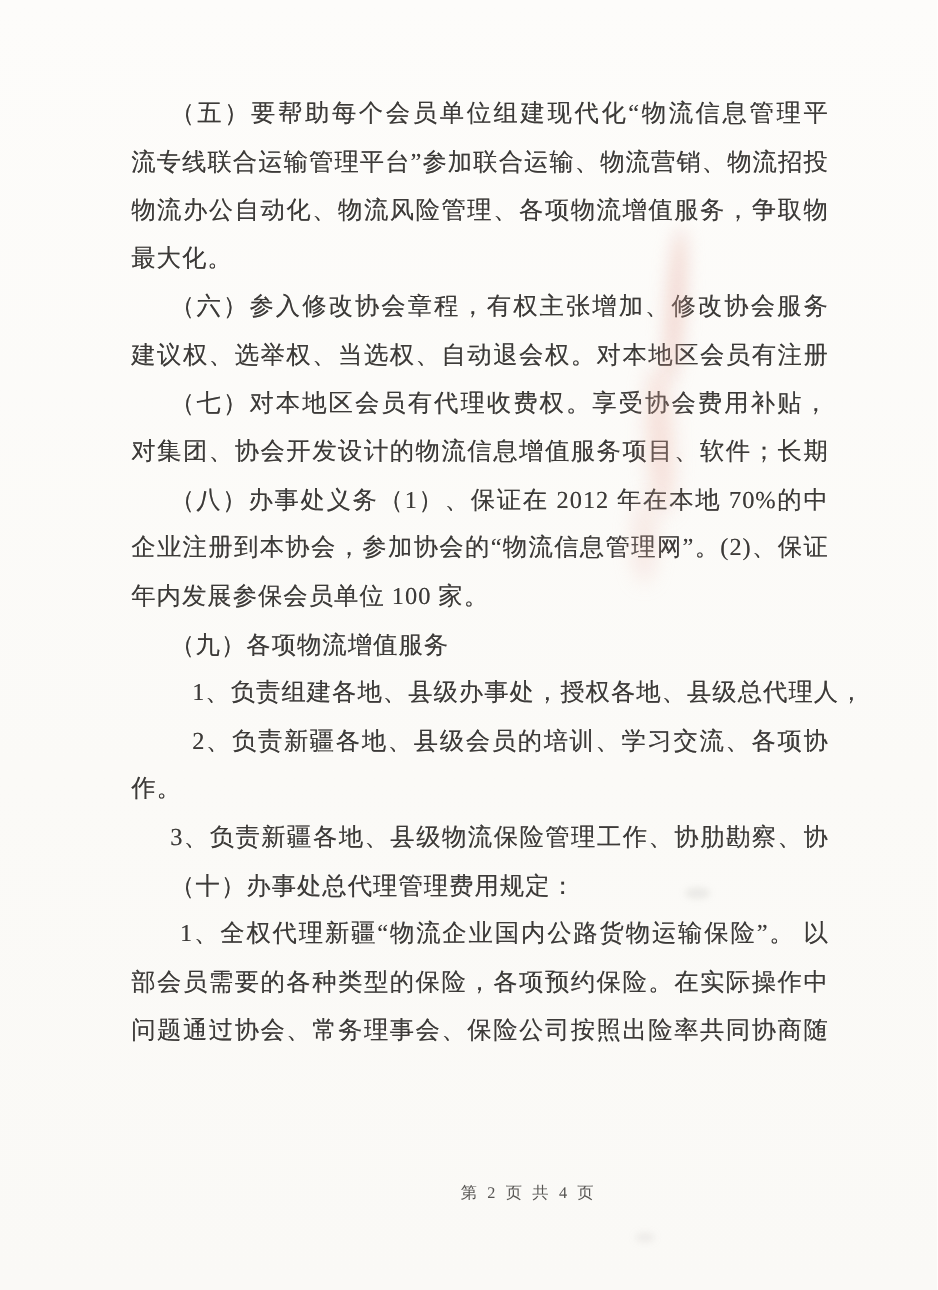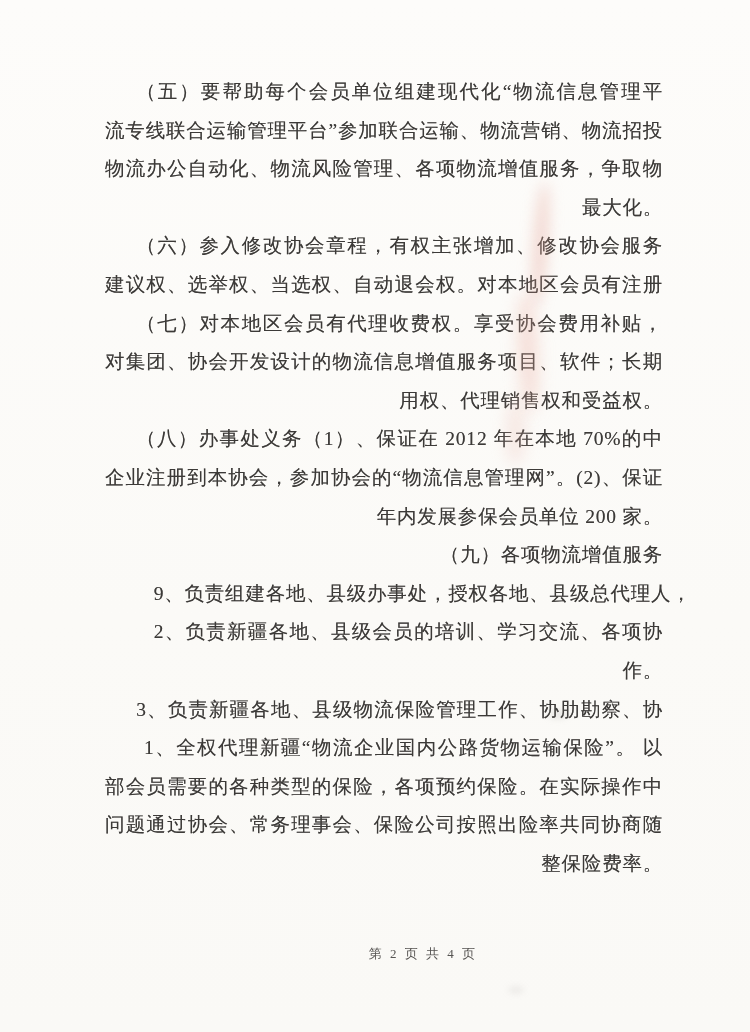--- a/index.html
+++ b/index.html
@@ -22,21 +22,21 @@
     width:558px;
     color:#3c3a38;
     font-size:19.5px;
     letter-spacing:0.04em;
     text-shadow:0 0 0.5px rgba(60,58,56,0.55);
   }
   .ln{
     height:38.6px;
     line-height:38.6px;
     white-space:nowrap;
-    text-align:right;
+    text-align:left;
   }
   .ln.fill{
     white-space:normal;
     text-align:justify;
     text-align-last:justify;
     overflow:hidden;
   }
   .ind-a{text-indent:1.6em;}
   .ind-b{text-indent:2.5em;}
   .ind-c{text-indent:2.0em;}
@@ -64,33 +64,32 @@
 
   <div class="textblock">
     <div class="ln fill ind-a">（五）要帮助每个会员单位组建现代化“物流信息管理平台”和“物</div>
     <div class="ln fill">流专线联合运输管理平台”参加联合运输、物流营销、物流招投标、</div>
     <div class="ln fill">物流办公自动化、物流风险管理、各项物流增值服务，争取物流效益</div>
     <div class="ln">最大化。</div>
     <div class="ln fill ind-a">（六）参入修改协会章程，有权主张增加、修改协会服务宗旨，有</div>
     <div class="ln fill">建议权、选举权、当选权、自动退会权。对本地区会员有注册权、辞</div>
     <div class="ln fill ind-a">（七）对本地区会员有代理收费权。享受协会费用补贴，业绩奖励。</div>
     <div class="ln fill">对集团、协会开发设计的物流信息增值服务项目、软件；长期享有使</div>
-    <div class="ln">用权、代理销售权和受益权。</div>
     <div class="ln fill ind-a">（八）办事处义务（1）、保证在 2012 年在本地 70%的中小型物流</div>
     <div class="ln fill">企业注册到本协会，参加协会的“物流信息管理网”。(2)、保证在 2012</div>
-    <div class="ln">年内发展参保会员单位 200 家。</div>
+    <div class="ln">年内发展参保会员单位 100 家。</div>
     <div class="ln ind-a">（九）各项物流增值服务</div>
-    <div class="ln ind-b">9、负责组建各地、县级办事处，授权各地、县级总代理人，</div>
+    <div class="ln ind-b">1、负责组建各地、县级办事处，授权各地、县级总代理人，</div>
     <div class="ln fill ind-b">2、负责新疆各地、县级会员的培训、学习交流、各项协调管理工</div>
     <div class="ln">作。</div>
     <div class="ln fill ind-a">3、负责新疆各地、县级物流保险管理工作、协肋勘察、协助理赔。</div>
+    <div class="ln ind-a">（十）办事处总代理管理费用规定：</div>
     <div class="ln fill ind-c">1、全权代理新疆“物流企业国内公路货物运输保险”。 以及内</div>
     <div class="ln fill">部会员需要的各种类型的保险，各项预约保险。在实际操作中发现</div>
     <div class="ln fill">问题通过协会、常务理事会、保险公司按照出险率共同协商随时调</div>
-    <div class="ln">整保险费率。</div>
   </div>
 
   <div class="footer">第 2 页 共 4 页</div>
 
   <div class="stain stain1"></div>
   <div class="stain stain2"></div>
   <div class="stain stain3"></div>
   <div class="stain smudge1"></div>
   <div class="stain smudge2"></div>
 

